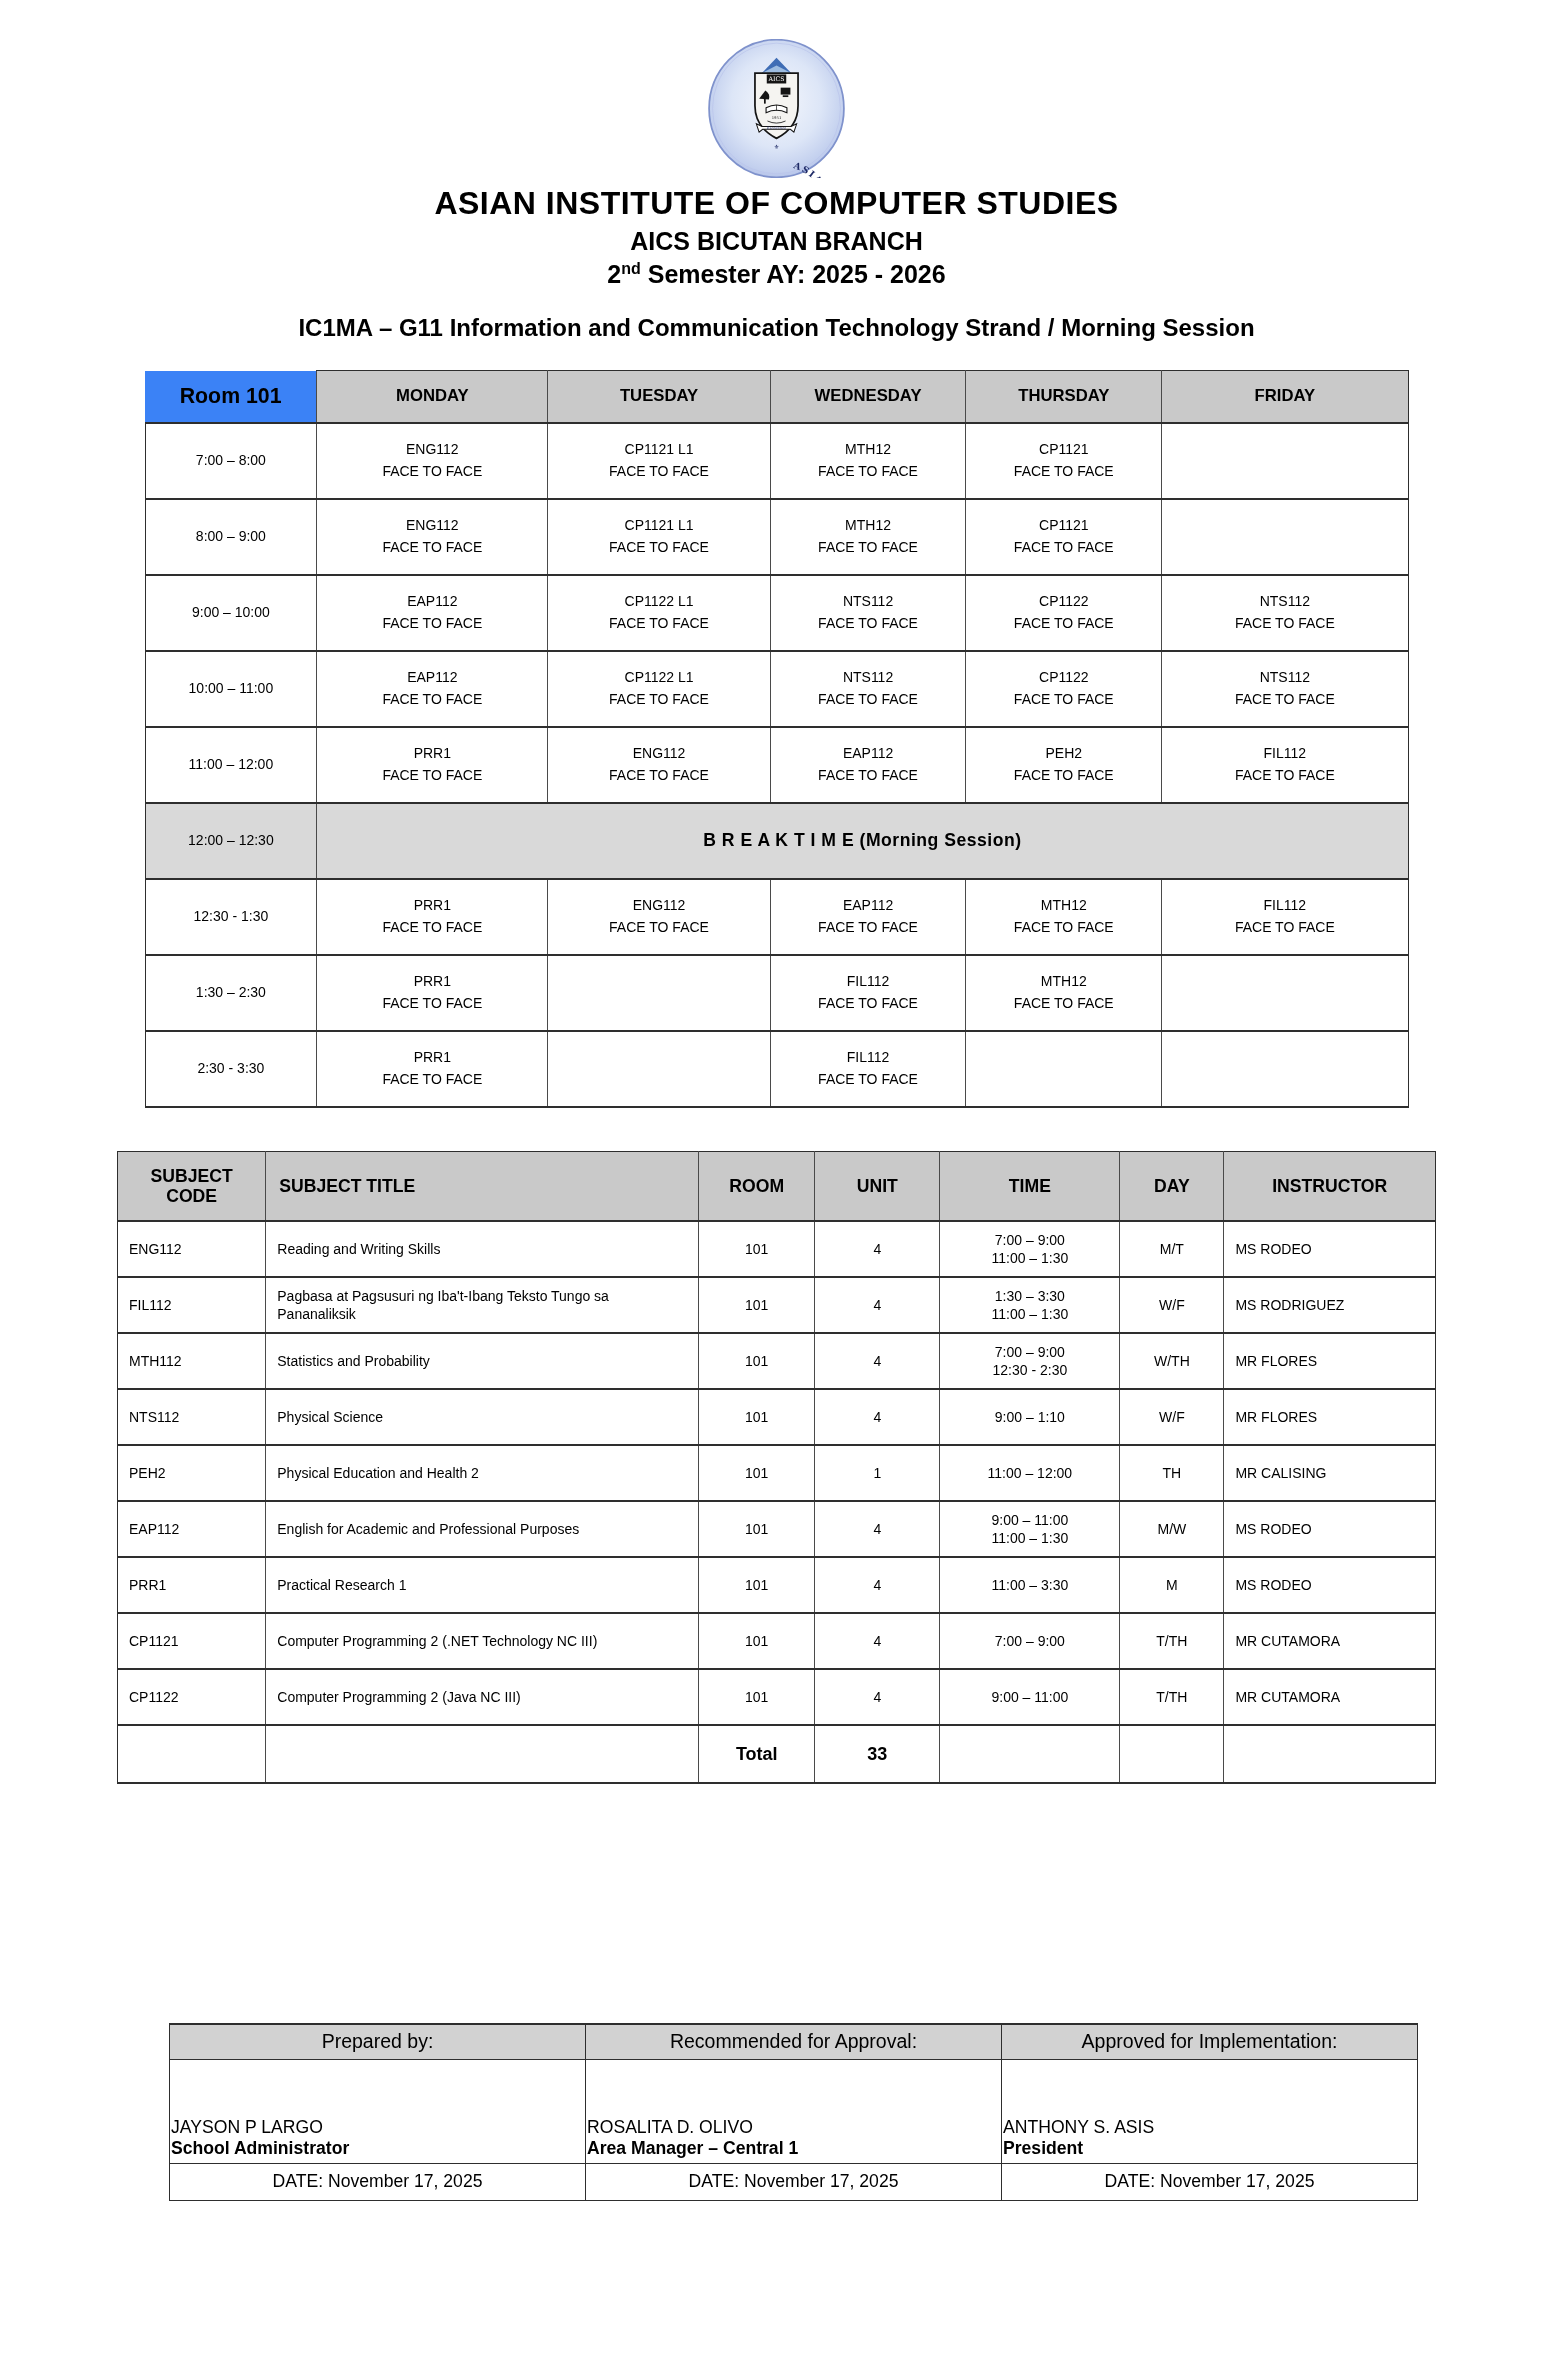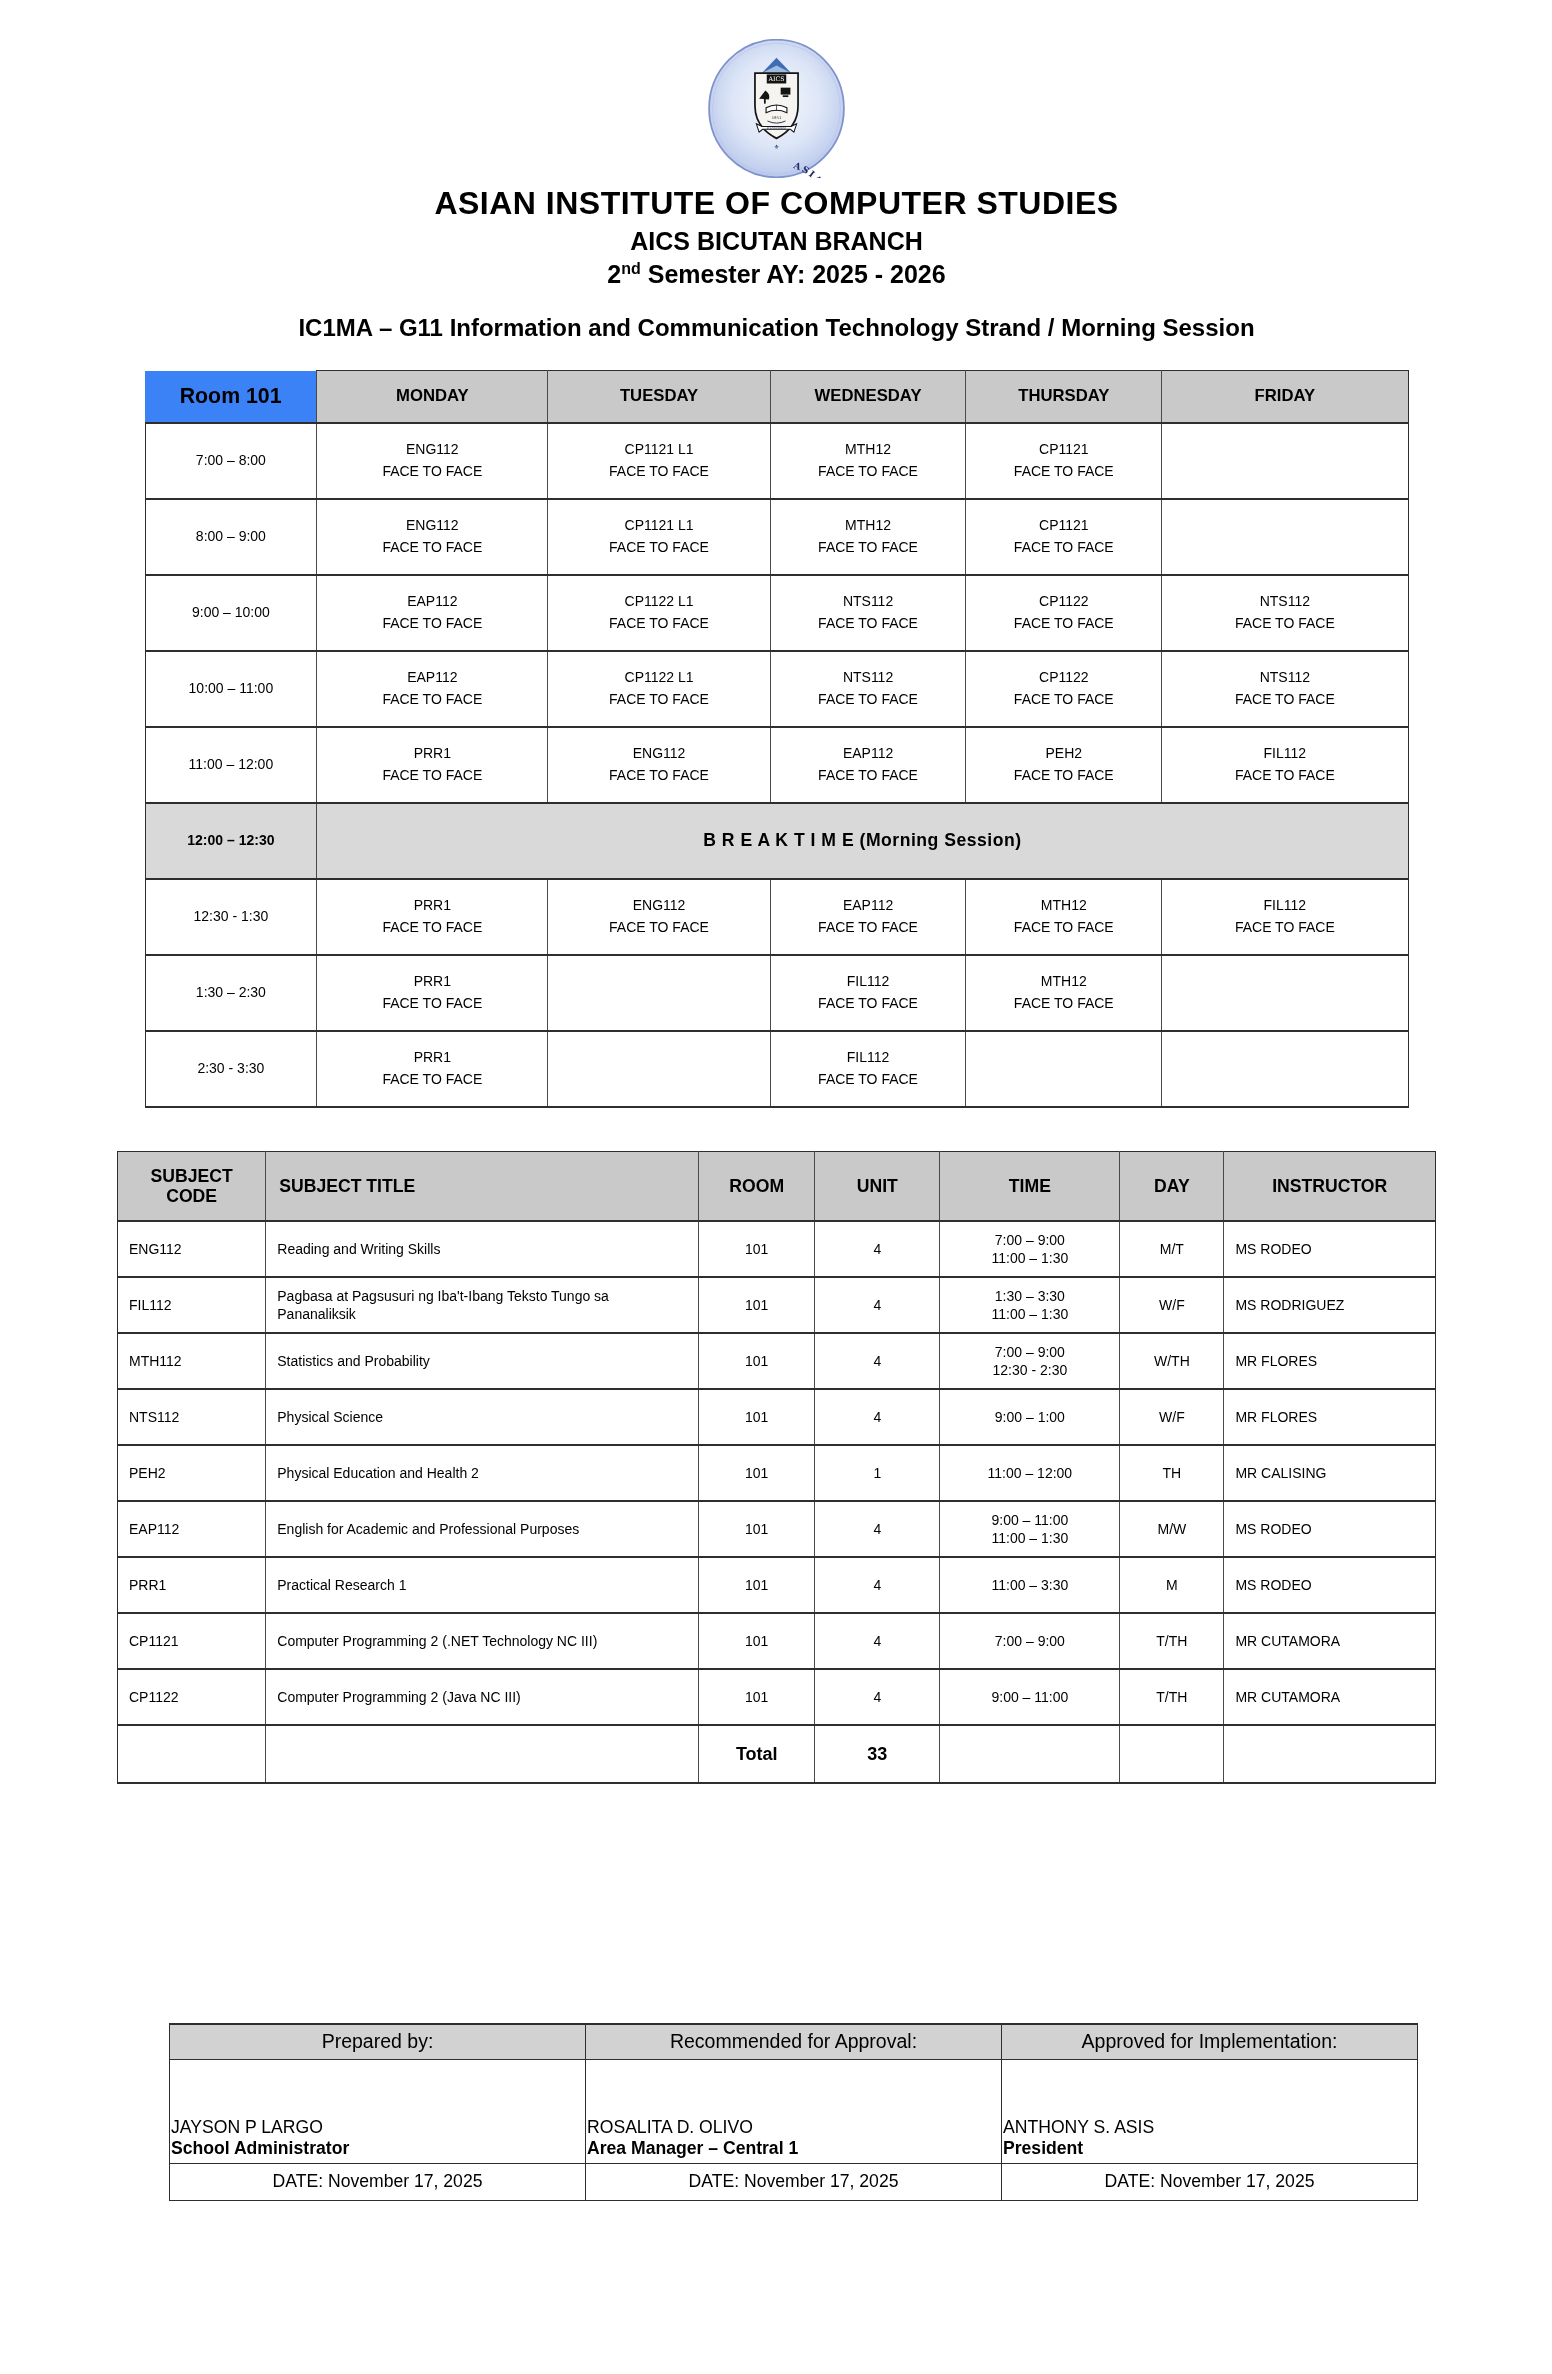--- a/index.html
+++ b/index.html
@@ -37,21 +37,21 @@
     border:none;border-bottom:2.8px solid var(--border-dark);background:#3b82f6;
     font-size:21.3px;font-weight:bold;text-align:center;vertical-align:middle;
   }
   .sched tbody tr{height:76px;}
   .sched tbody td{
     border-bottom:2.8px solid var(--border-dark);text-align:center;vertical-align:middle;
     font-size:14px;line-height:1.55;
   }
   .sched td.timecell{font-size:14px;}
   .sched tr.break-row td{background:var(--break-gray);}
-  .sched tr.break-row td.timecell{font-weight:bold;}
+  .sched tr.break-row td.timecell{font-weight:normal;}
   .sched td.breakcell{font-size:17.6px;font-weight:bold;letter-spacing:0.5px;}
   
   table.subjects{border-collapse:collapse;table-layout:fixed;width:1319px;margin:43px auto 0;}
   .subjects th,.subjects td{border:0.9px solid var(--border-mid);padding:2.8px 5.6px;}
   .subjects thead th{
     background:var(--header-gray);height:70px;font-size:17.6px;font-weight:bold;
     border-top:1.9px solid var(--border-dark);border-bottom:2.8px solid var(--border-dark);
     text-align:center;vertical-align:middle;line-height:1.15;
   }
   .subjects thead th.h-title{text-align:left;padding-left:13px;}
@@ -367,21 +367,21 @@
           <td class="c-time">7:00 – 9:00
 12:30 - 2:30</td>
           <td class="c-day">W/TH</td>
           <td class="c-instructor">MR FLORES</td>
         </tr>
         <tr>
           <td class="c-code">NTS112</td>
           <td class="c-title">Physical Science</td>
           <td class="c-room">101</td>
           <td class="c-unit">4</td>
-          <td class="c-time">9:00 – 1:00</td>
+          <td class="c-time">9:00 – 1:10</td>
           <td class="c-day">W/F</td>
           <td class="c-instructor">MR FLORES</td>
         </tr>
         <tr>
           <td class="c-code">PEH2</td>
           <td class="c-title">Physical Education and Health 2</td>
           <td class="c-room">101</td>
           <td class="c-unit">1</td>
           <td class="c-time">11:00 – 12:00</td>
           <td class="c-day">TH</td>

